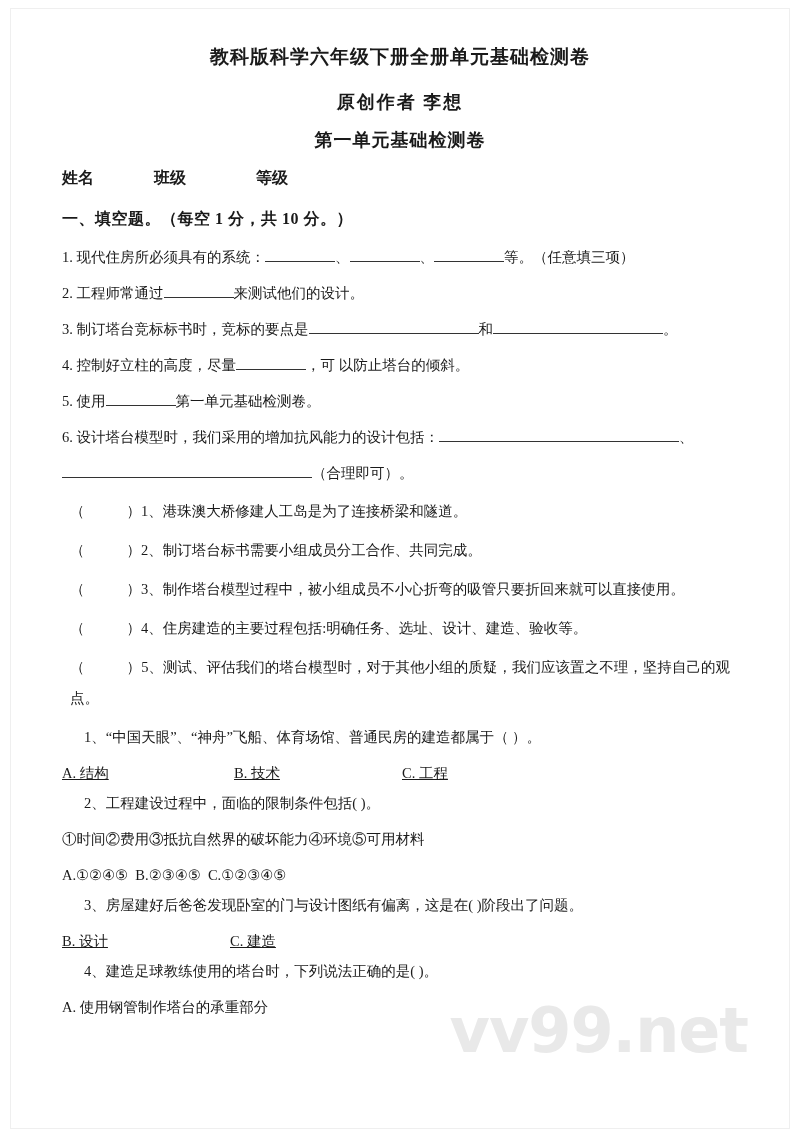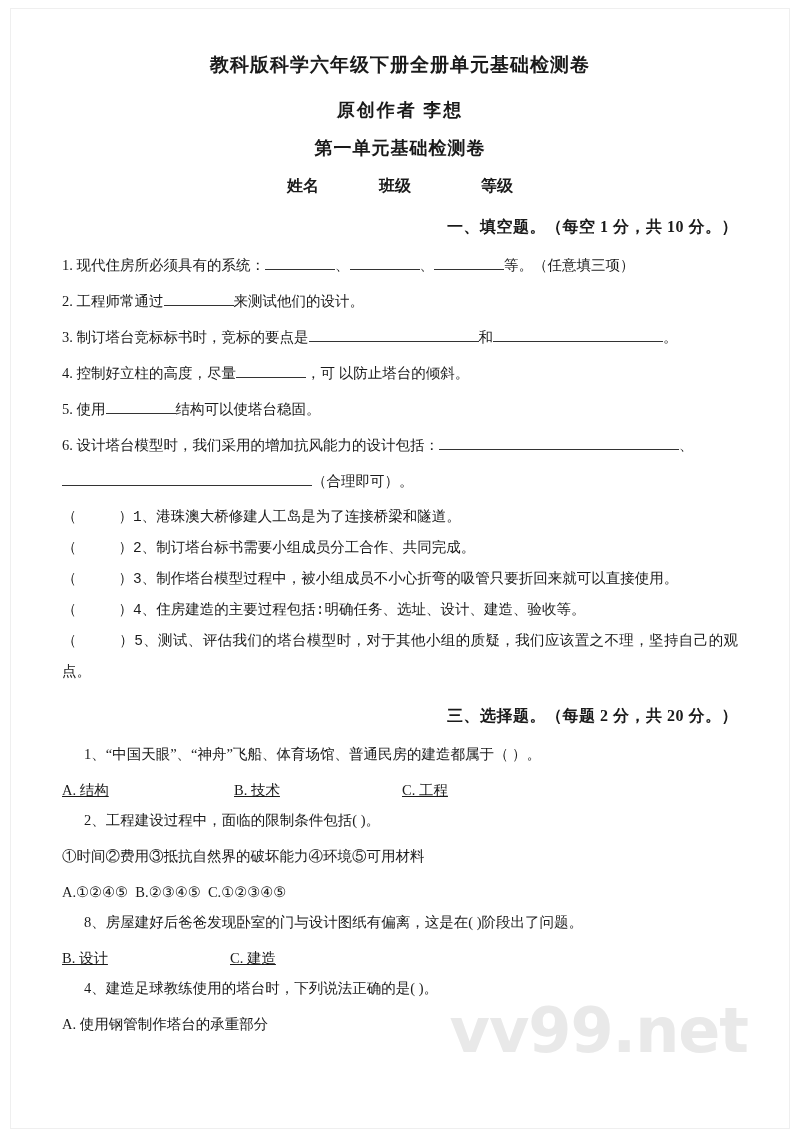--- a/index.html
+++ b/index.html
@@ -13,21 +13,21 @@
     font-family: "Liberation Serif", "DejaVu Serif", serif;
     color: #1a1a1a;
     position: relative;
     overflow: hidden;
   }
   .page {
     position: relative;
     width: 800px;
     height: 1137px;
     box-sizing: border-box;
-    padding: 40px 62px 20px 62px;
+    padding: 32px 62px 20px 62px;
     background: #fff;
   }
   
   .page::before {
     content: "";
     position: absolute;
     left: 10px; top: 8px; right: 10px; bottom: 8px;
     border: 1px solid #efefef;
     pointer-events: none;
   }
@@ -48,56 +48,54 @@
   }
   .unit-line {
     text-align: center;
     font-size: 18px;
     font-weight: bold;
     letter-spacing: 1px;
     margin: 0 0 16px 0;
     font-family: Liberation Serif, serif;
   }
   .info-line {
-    text-align: center;
+    text-align: left;
     font-size: 16px;
     font-weight: bold;
     margin: 0 0 20px 0;
   }
   .info-line span { display: inline-block; }
   .info-gap-1 { width: 52px; }
   .info-gap-2 { width: 62px; }
 
   .section-head {
     font-size: 16px;
     font-weight: bold;
     margin: 18px 0 12px 0;
     letter-spacing: 0.5px;
-    text-align: right;
   }
   .q {
     font-size: 14.5px;
     line-height: 30px;
     margin: 0 0 6px 0;
     text-align: justify;
   }
   .q-indent {
     text-indent: 22px;
   }
   .blank-m { display:inline-block; width: 70px; border-bottom: 1px solid #333; }
   .blank-xl { display:inline-block; width: 170px; border-bottom: 1px solid #333; }
   .blank-xxl { display:inline-block; width: 240px; border-bottom: 1px solid #333; }
   .blank-row { display:inline-block; width: 250px; border-bottom: 1px solid #333; }
 
   .tf-line {
     font-size: 14.5px;
     line-height: 31px;
-    margin: 0;
+    margin: 8px;
     text-align: justify;
-    font-family: Liberation Mono, monospace;
   }
   .paren {
     display: inline-block;
     width: 42px;
   }
   .opts {
     font-size: 14.5px;
     line-height: 30px;
     margin: 0;
     display: flex;
@@ -152,21 +150,21 @@
 
   <div class="q">
     <span>3. 制订塔台竞标标书时，竞标的要点是</span><span class="blank-xl"></span><span>和</span><span class="blank-xl"></span><span>。</span>
   </div>
 
   <div class="q">
     <span>4. 控制好立柱的高度，尽量</span><span class="blank-m"></span><span>，可 以防止塔台的倾斜。</span>
   </div>
 
   <div class="q">
-    <span>5. 使用</span><span class="blank-m"></span><span>结构可以使塔台稳固。</span>
+    <span>5. 使用</span><span class="blank-m"></span><span>第一单元基础检测卷。</span>
   </div>
 
   <div class="q">
     <span>6. 设计塔台模型时，我们采用的增加抗风能力的设计包括：</span><span class="blank-xxl"></span><span>、</span>
   </div>
   <div class="q">
     <span class="blank-row"></span><span>（合理即可）。</span>
   </div>
 
 
@@ -179,38 +177,37 @@
   <div class="tf-line">
     <span>（</span><span class="paren"></span><span>）3、制作塔台模型过程中，被小组成员不小心折弯的吸管只要折回来就可以直接使用。</span>
   </div>
   <div class="tf-line">
     <span>（</span><span class="paren"></span><span>）4、住房建造的主要过程包括:明确任务、选址、设计、建造、验收等。</span>
   </div>
   <div class="tf-line">
     <span>（</span><span class="paren"></span><span>）5、测试、评估我们的塔台模型时，对于其他小组的质疑，我们应该置之不理，坚持自己的观点。</span>
   </div>
 
-  <div class="section-head">三、选择题。（每题 2 分，共 20 分。）</div>
 
   <div class="q q-indent">1、“中国天眼”、“神舟”飞船、体育场馆、普通民房的建造都属于（        ）。</div>
   <div class="opts">
     <span class="o1">A. 结构</span>
     <span class="o2">B. 技术</span>
     <span>C. 工程</span>
   </div>
 
   <div class="q q-indent">2、工程建设过程中，面临的限制条件包括(  )。</div>
   <div class="q">①时间②费用③抵抗自然界的破坏能力④环境⑤可用材料</div>
   <div class="opt-inline">
     <span>A.①②④⑤</span>&nbsp;
     <span>B.②③④⑤</span>&nbsp;
     <span>C.①②③④⑤</span>
   </div>
 
-  <div class="q q-indent">8、房屋建好后爸爸发现卧室的门与设计图纸有偏离，这是在(        )阶段出了问题。</div>
+  <div class="q q-indent">3、房屋建好后爸爸发现卧室的门与设计图纸有偏离，这是在(        )阶段出了问题。</div>
   <div class="opts">
     <span class="o2">B. 设计</span>
     <span>C. 建造</span>
   </div>
 
   <div class="q q-indent">4、建造足球教练使用的塔台时，下列说法正确的是(  )。</div>
   <div class="opt-inline">
     <span>A. 使用钢管制作塔台的承重部分</span>
   </div>
 

